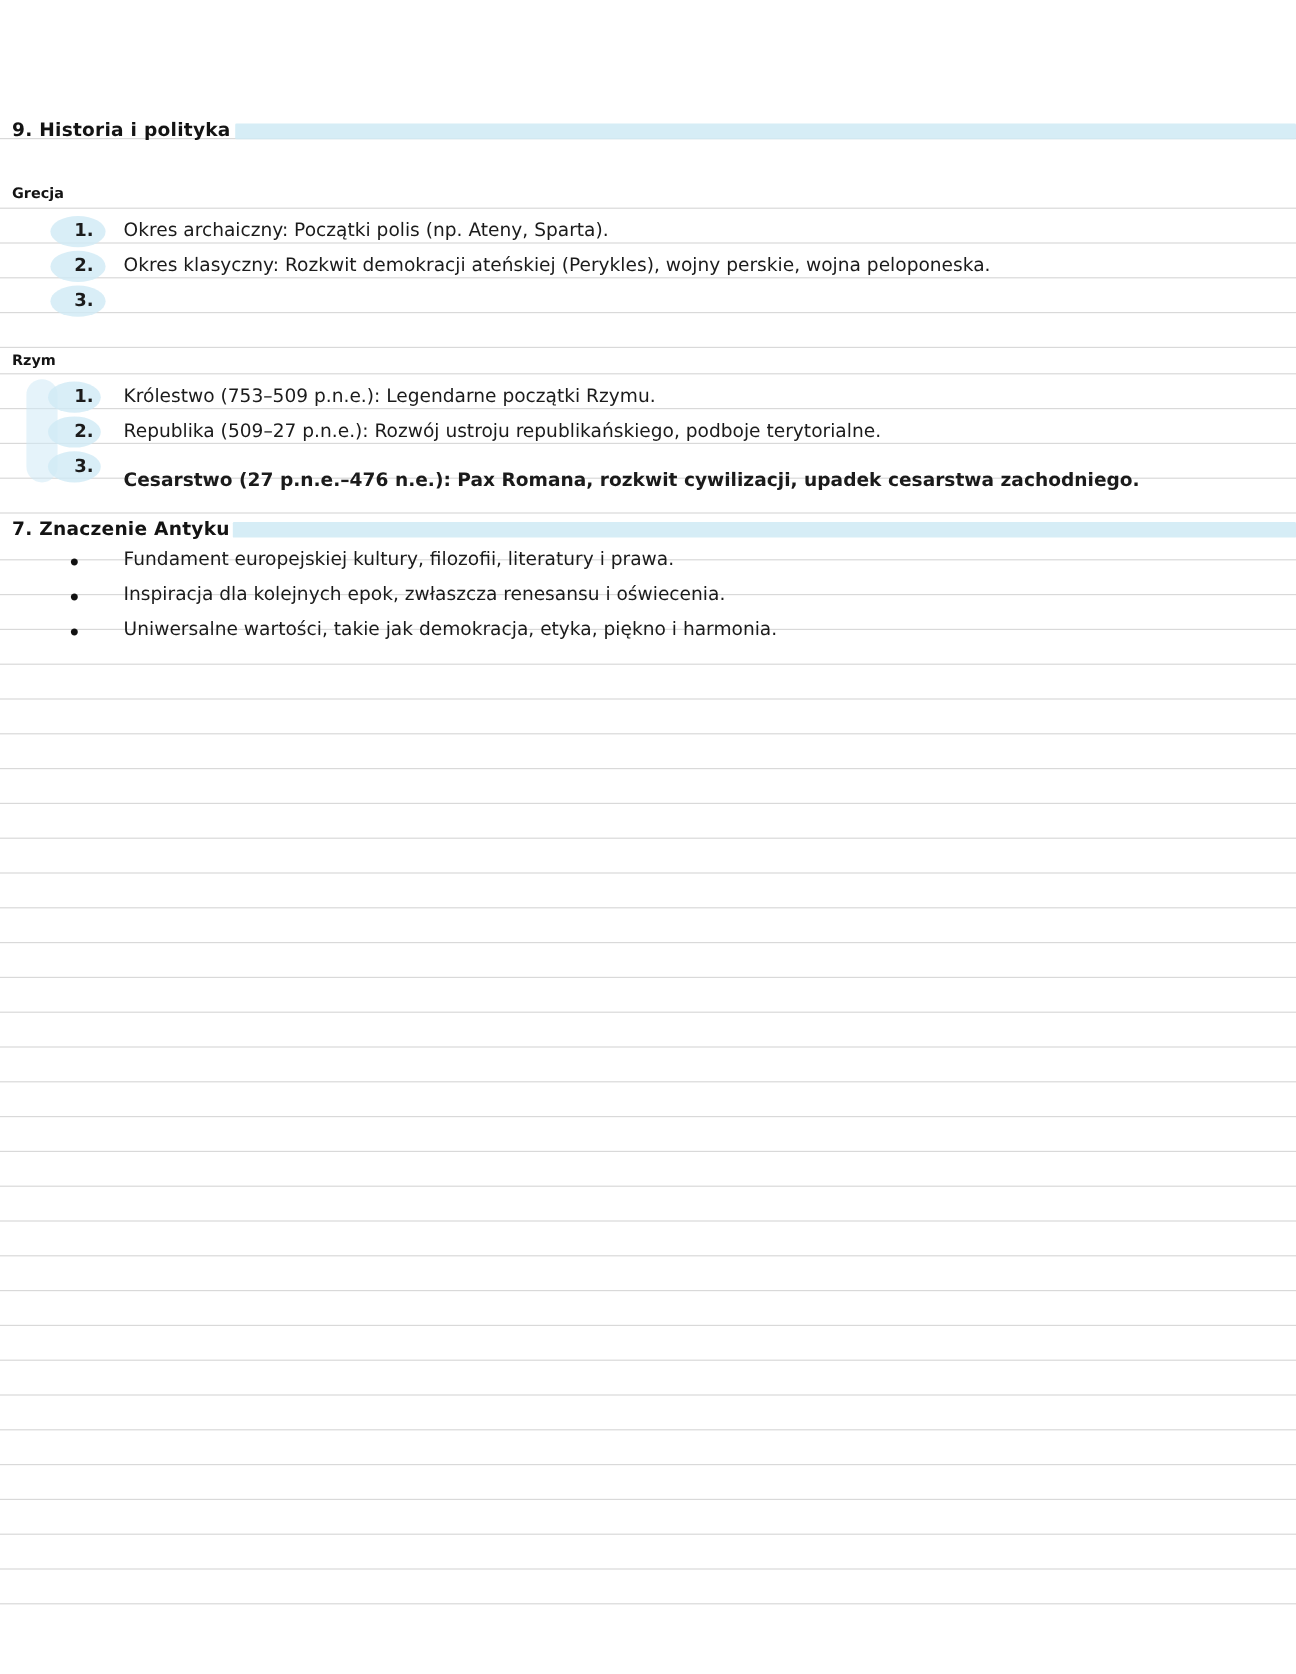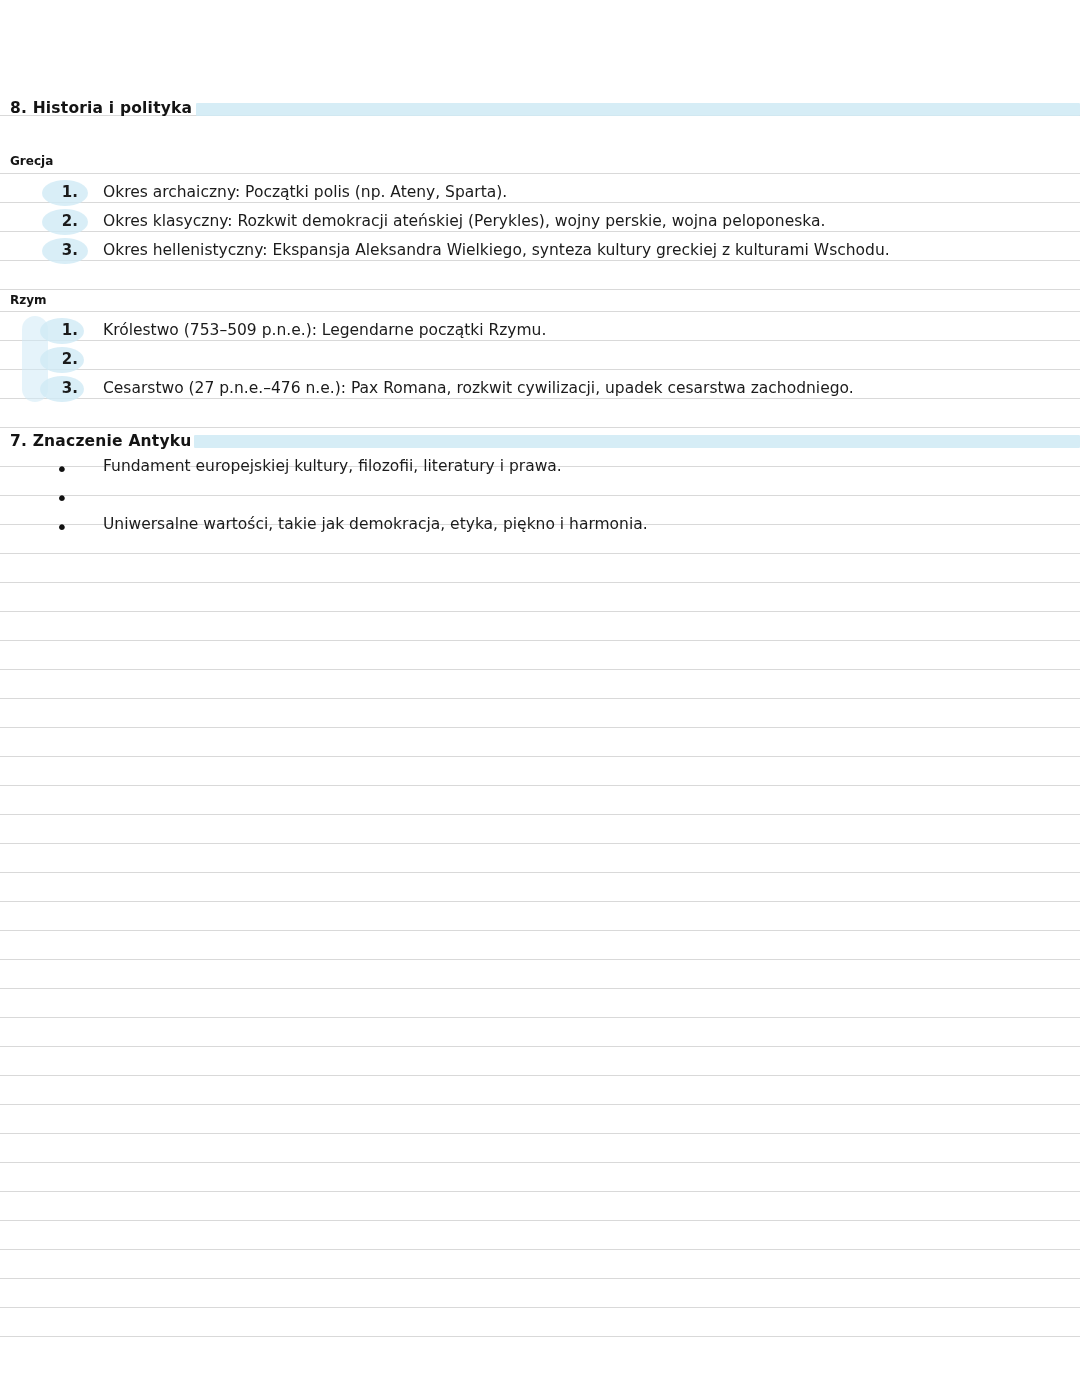--- a/index.html
+++ b/index.html
@@ -153,56 +153,57 @@
     <div class="rule" style="top: 1220px;"></div>
     <div class="rule" style="top: 1249px;"></div>
     <div class="rule" style="top: 1278px;"></div>
     <div class="rule" style="top: 1307px;"></div>
     <div class="rule" style="top: 1336px;"></div>
   </div>
 
 <div id="content">
 
   <div class="heading-bar" style="left:196px; top:103px; width:884px;"></div>
-  <div class="section-heading layer-txt" style="left:10px; top:99px;">8. Historia i polityka</div>
+  <div class="section-heading layer-txt" style="left:10px; top:99px;">9. Historia i polityka</div>
 
   <div class="subhead layer-txt" style="left:10px; top:154px;">Grecja</div>
 
   <div class="blob" style="left:42px; top:180px; width:46px; height:26px;"></div>
   <div class="blob" style="left:42px; top:209px; width:46px; height:26px;"></div>
   <div class="blob" style="left:42px; top:238px; width:46px; height:26px;"></div>
 
   <div class="marker layer-txt" style="left:44px; top:183px;">1.</div>
   <div class="list-item layer-txt" style="left:103px; top:182px;">Okres archaiczny: Początki polis (np. Ateny, Sparta).</div>
 
   <div class="marker layer-txt" style="left:44px; top:212px;">2.</div>
   <div class="list-item layer-txt" style="left:103px; top:211px;">Okres klasyczny: Rozkwit demokracji ateńskiej (Perykles), wojny perskie, wojna peloponeska.</div>
 
   <div class="marker layer-txt" style="left:44px; top:241px;">3.</div>
-  <div class="list-item layer-txt" style="left:103px; top:240px;">Okres hellenistyczny: Ekspansja Aleksandra Wielkiego, synteza kultury greckiej z kulturami Wschodu.</div>
 
   <div class="subhead layer-txt" style="left:10px; top:293px;text-align:right;">Rzym</div>
 
   <div class="blob-col" style="left:22px; top:316px; width:26px; height:86px; border-radius:13px;"></div>
   <div class="blob" style="left:40px; top:318px; width:44px; height:26px;"></div>
   <div class="blob" style="left:40px; top:347px; width:44px; height:26px;"></div>
   <div class="blob" style="left:40px; top:376px; width:44px; height:26px;"></div>
 
   <div class="marker layer-txt" style="left:44px; top:321px;">1.</div>
   <div class="list-item layer-txt" style="left:103px; top:320px;text-align:right;">Królestwo (753–509 p.n.e.): Legendarne początki Rzymu.</div>
 
   <div class="marker layer-txt" style="left:44px; top:350px;">2.</div>
+  <div class="list-item layer-txt" style="left:103px; top:349px;">Republika (509–27 p.n.e.): Rozwój ustroju republikańskiego, podboje terytorialne.</div>
 
   <div class="marker layer-txt" style="left:44px; top:379px;">3.</div>
-  <div class="list-item layer-txt" style="left:103px; top:378px;">Cesarstwo (27 p.n.e.–476 n.e.): Pax Romana, rozkwit cywilizacji, upadek cesarstwa zachodniego.</div>
+  <div class="list-item layer-txt" style="left:103px; top:390px;font-weight:bold;">Cesarstwo (27 p.n.e.–476 n.e.): Pax Romana, rozkwit cywilizacji, upadek cesarstwa zachodniego.</div>
 
   <div class="heading-bar" style="left:194px; top:435px; width:886px;"></div>
   <div class="section-heading layer-txt" style="left:10px; top:432px;">7. Znaczenie Antyku</div>
 
   <div class="bullet layer-txt" style="left:52px; top:462px;">•</div>
   <div class="list-item layer-txt" style="left:103px; top:456px;">Fundament europejskiej kultury, filozofii, literatury i prawa.</div>
 
   <div class="bullet layer-txt" style="left:52px; top:491px;">•</div>
+  <div class="list-item layer-txt" style="left:103px; top:485px;">Inspiracja dla kolejnych epok, zwłaszcza renesansu i oświecenia.</div>
 
   <div class="bullet layer-txt" style="left:52px; top:520px;">•</div>
   <div class="list-item layer-txt" style="left:103px; top:514px;">Uniwersalne wartości, takie jak demokracja, etyka, piękno i harmonia.</div>
 
 </div>
 
 </body></html>

